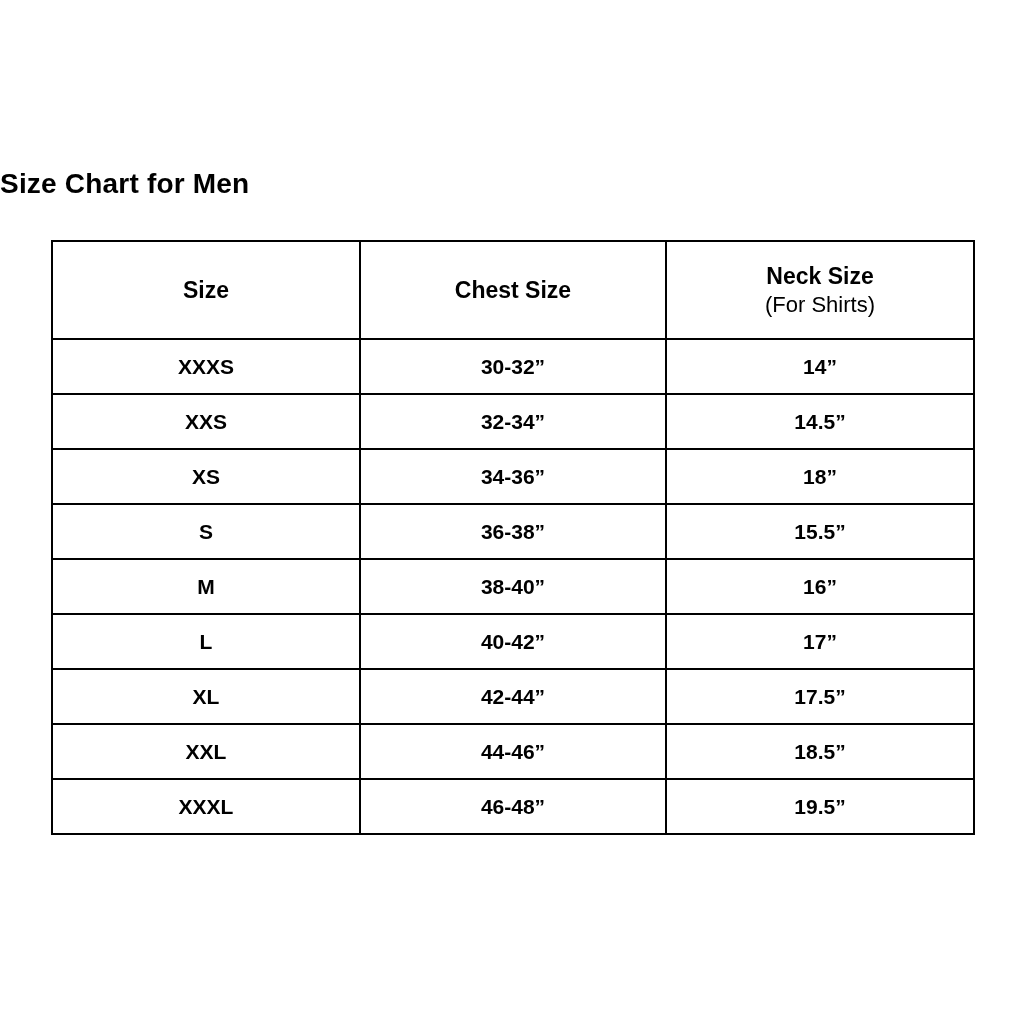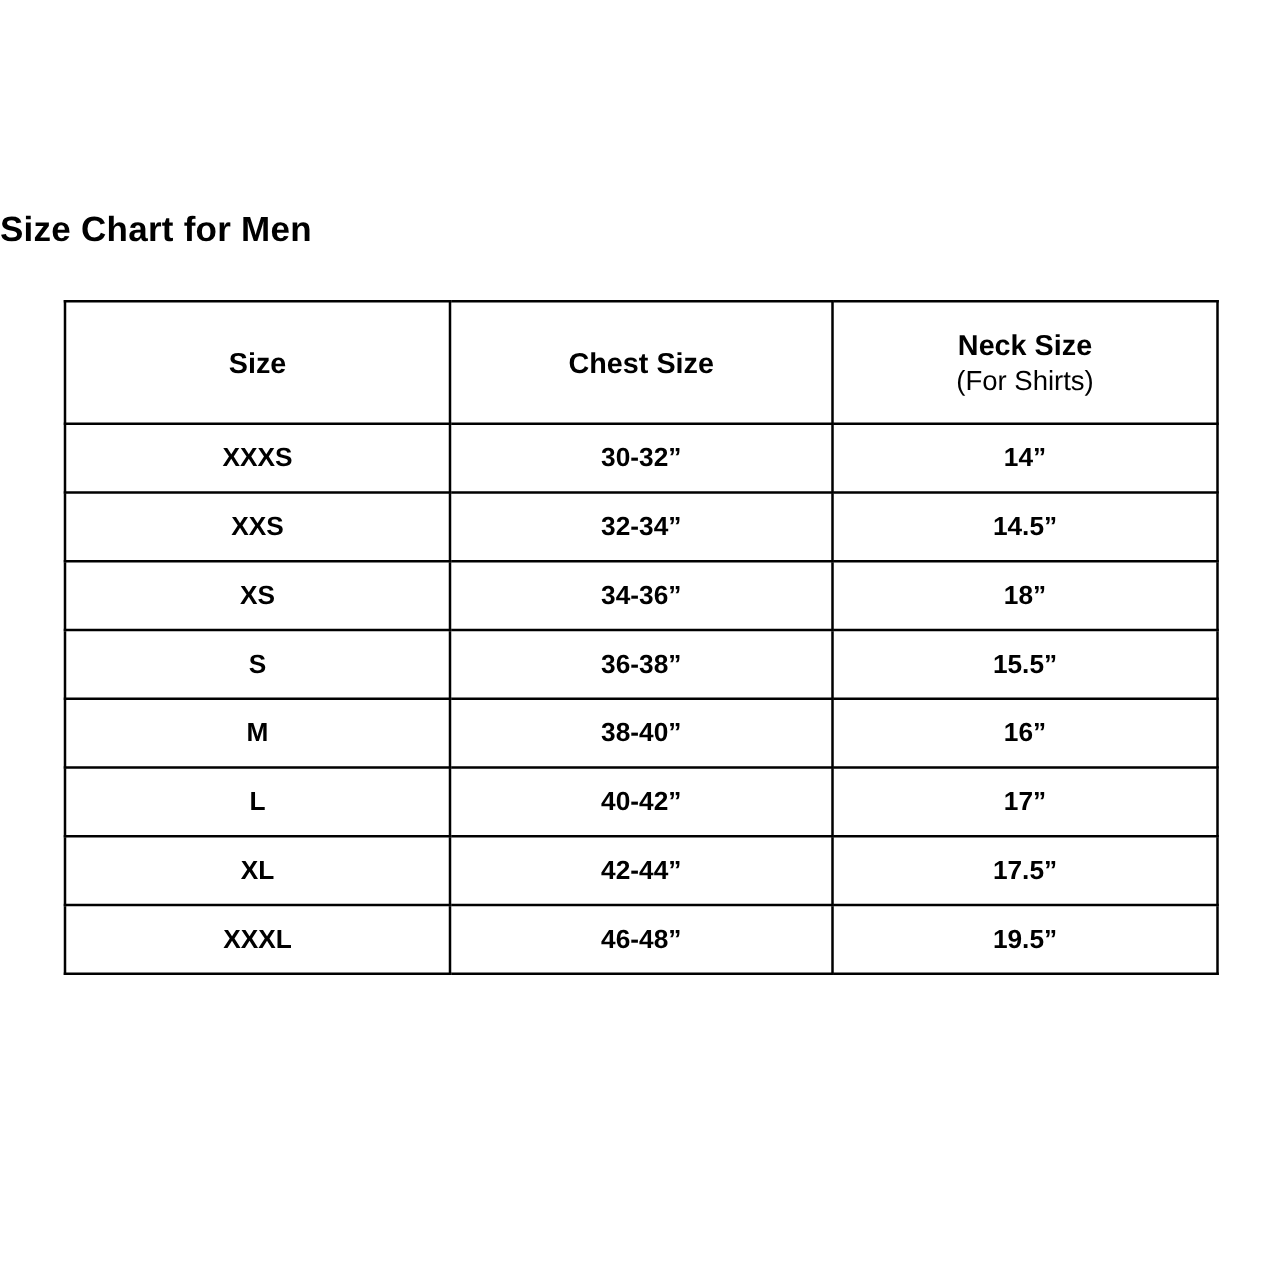--- a/index.html
+++ b/index.html
@@ -123,20 +123,25 @@
           <td>L</td>
           <td>40-42”</td>
           <td>17”</td>
         </tr>
         <tr>
           <td>XL</td>
           <td>42-44”</td>
           <td>17.5”</td>
         </tr>
         <tr>
+          <td>XXL</td>
+          <td>44-46”</td>
+          <td>18.5”</td>
+        </tr>
+        <tr>
           <td>XXXL</td>
           <td>46-48”</td>
           <td>19.5”</td>
         </tr>
       </tbody>
     </table>
   </div>
 
 </div>
 

